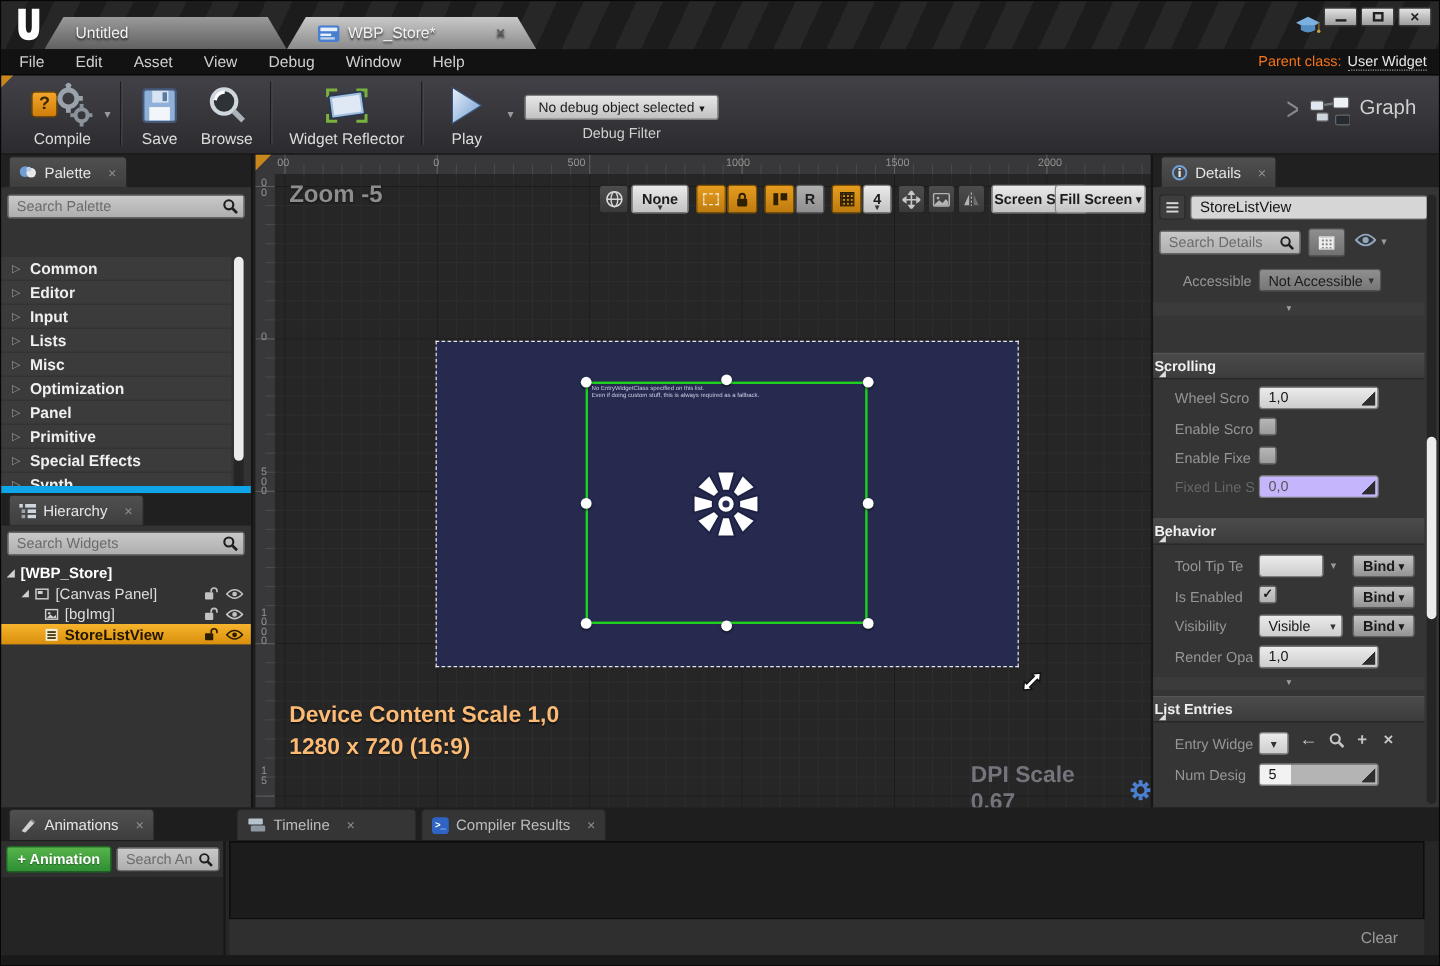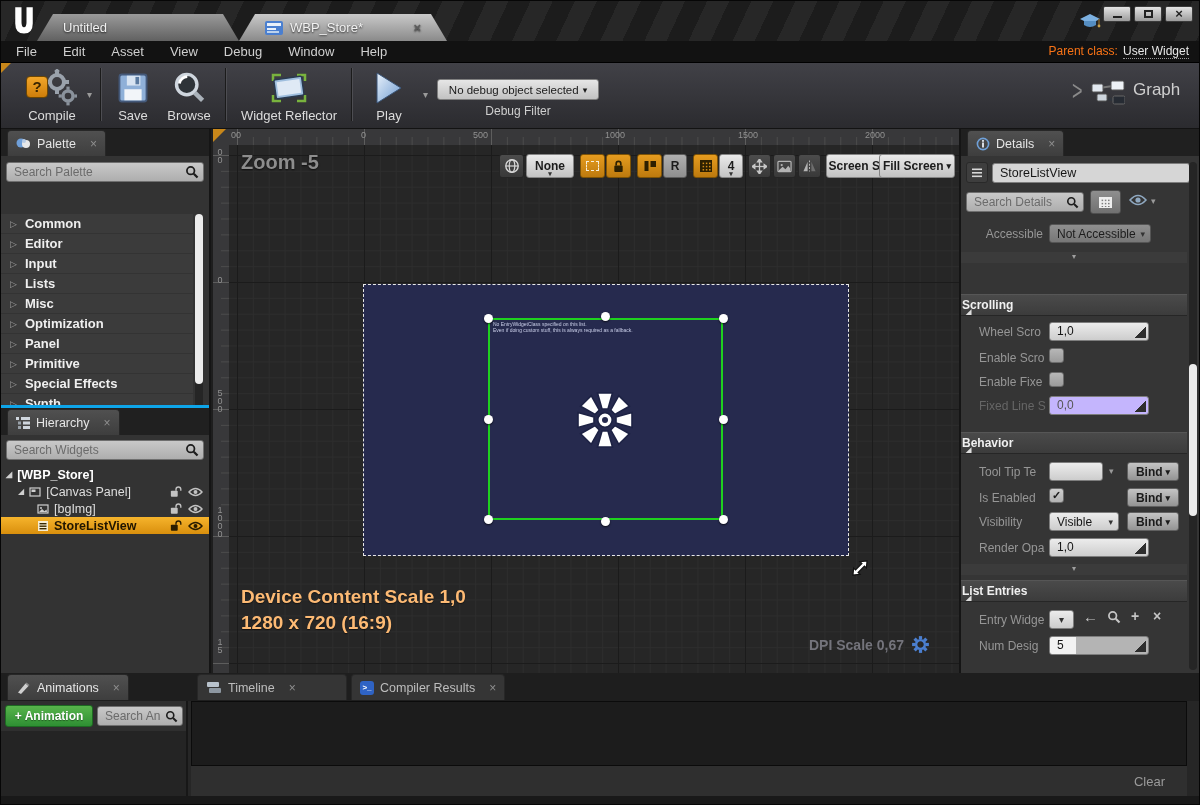--- a/index.html
+++ b/index.html
@@ -50,21 +50,21 @@
 .magsvg{flex:0 0 auto}
 
 #leftcol{position:absolute;left:0;top:128px;width:210px;height:544px;background:#2b2b2b;border-right:2px solid #151515}
 #palettebody{position:absolute;left:0;top:27px;width:208px;height:249px;background:#333}
 #palcats{position:absolute;left:0;top:58px;width:192px;height:218px;overflow:hidden}
 .prow{position:relative;height:19px;margin-bottom:1px;background:#3b3b3b;display:flex;align-items:center;gap:8px;padding-left:9px}
 .pexp{color:#9d9d9d;font-size:9px}
 .plab{color:#efefef;font-size:13px;font-weight:bold}
 .scrolltrack{position:absolute;background:#252525;border-radius:4px}
 .scrollthumb{position:absolute;background:#ececec;border-radius:4px}
-#hierwrap{position:absolute;left:0;top:276px;width:208px;height:268px;background:#333;border-top:3px solid #0ea5e9}
+#hierwrap{position:absolute;left:0;top:276px;width:208px;height:268px;background:#333;border-top:6px solid #0ea5e9}
 .hrow{position:absolute;left:0;width:208px;height:17px;display:flex;align-items:center;gap:5px;color:#dedede;font-size:12.5px}
 .hrow .texp{font-size:8px;color:#d0d0d0}
 .hrow.sel{background:linear-gradient(#f6b42c,#d98f0d);color:#201500;font-weight:bold}
 .hicons{margin-left:auto;display:flex;gap:6px;padding-right:6px;align-items:center}
 
 #viewport{position:absolute;left:212px;top:128px;width:746px;height:544px;background:#333}
 #vcorner{position:absolute;left:0;top:0;width:16px;height:16px;background:#38383a}
 #vcorner::after{content:"";position:absolute;left:0;top:0;border-top:13px solid #c8871a;border-right:13px solid transparent}
 #rulerh{position:absolute;left:16px;top:0;width:730px;height:16px;background:#38383a;background-image:linear-gradient(90deg,#5d5d5d 0 1px,transparent 1px),linear-gradient(90deg,#4b4b4b 0 1px,transparent 1px);background-size:127px 16px,15.875px 8px;background-repeat:repeat-x;background-position:8px 0,8px 8px}
 #rulerh span{position:absolute;top:1px;font-size:9px;color:#929292}
@@ -78,21 +78,21 @@
 .vbtn.dark{background:linear-gradient(#4c4c4c,#393939);border:1px solid #252525}
 .vbtn.light{background:linear-gradient(#eaeaea,#c3c3c3);border:1px solid #858585;color:#1c1c1c;font-weight:bold;font-size:12px}
 .vbtn.orange{background:linear-gradient(#e69c1f,#bd7a0e);border:1px solid #7e5306}
 .undercaret{position:absolute;bottom:0;left:50%;transform:translateX(-50%);font-size:7px;color:#333;line-height:6px}
 #uecanvas{position:absolute;left:150px;top:155px;width:486px;height:272px;background:#262a4e;border:1px dashed #e8e8e8}
 #greenbox{position:absolute;left:275px;top:189px;width:235px;height:202px;border:2px solid #1fd11f}
 .hdl{position:absolute;width:9px;height:9px;border-radius:50%;background:#fff;box-shadow:0 1px 2px rgba(0,0,0,.65)}
 #canvasmsg{position:absolute;left:280px;top:192px;font-size:5px;line-height:6px;color:#c9cee8;white-space:nowrap}
 #canvasmsg span{display:block}
 #overlaytext{position:absolute;left:28px;top:455px;font-size:19px;font-weight:bold;color:#fdba74;line-height:26px;text-shadow:0 1px 1px rgba(0,0,0,.5)}
-#dpitext{position:absolute;left:596px;top:507px;font-size:14px;font-weight:bold;color:#74747c;display:flex;align-items:center;gap:8px}
+#dpitext{position:absolute;left:596px;top:507px;font-size:19px;font-weight:bold;color:#74747c;display:flex;align-items:center;gap:8px}
 
 #rightcol{position:absolute;left:958px;top:128px;width:242px;height:544px;background:#2a2a2a;border-left:2px solid #151515}
 #detbody{position:absolute;left:0;top:27px;width:240px;height:517px;background:#353535}
 .dlabel{position:absolute;left:18px;width:68px;color:#969696;font-size:12px;line-height:20px;white-space:nowrap;overflow:hidden}
 .dlabel.dim{color:#666}
 .spin{position:absolute;left:88px;width:100px;height:19px;background:linear-gradient(#ececec,#cdcdcd);border:1px solid #7d7d7d;border-radius:3px;color:#141414;font-size:12px;line-height:17px;padding-left:7px;overflow:hidden}
 .spin::after{content:"";position:absolute;right:2px;top:2px;width:11px;height:13px;background:linear-gradient(135deg,transparent 52%,#2e2e2e 52%)}
 .spin.disabled{background:#c4b5fd;color:#565656}
 .spin.prog{background:linear-gradient(90deg,#f2f2f2 0 26px,#b4b4b4 26px)}
 .cb{position:absolute;left:88px;width:15px;height:15px;background:linear-gradient(#b7b7b7,#9b9b9b);border:1px solid #6c6c6c;border-radius:3px;text-align:center;line-height:13px;font-size:11px;color:#1d1d1d;font-weight:bold}

